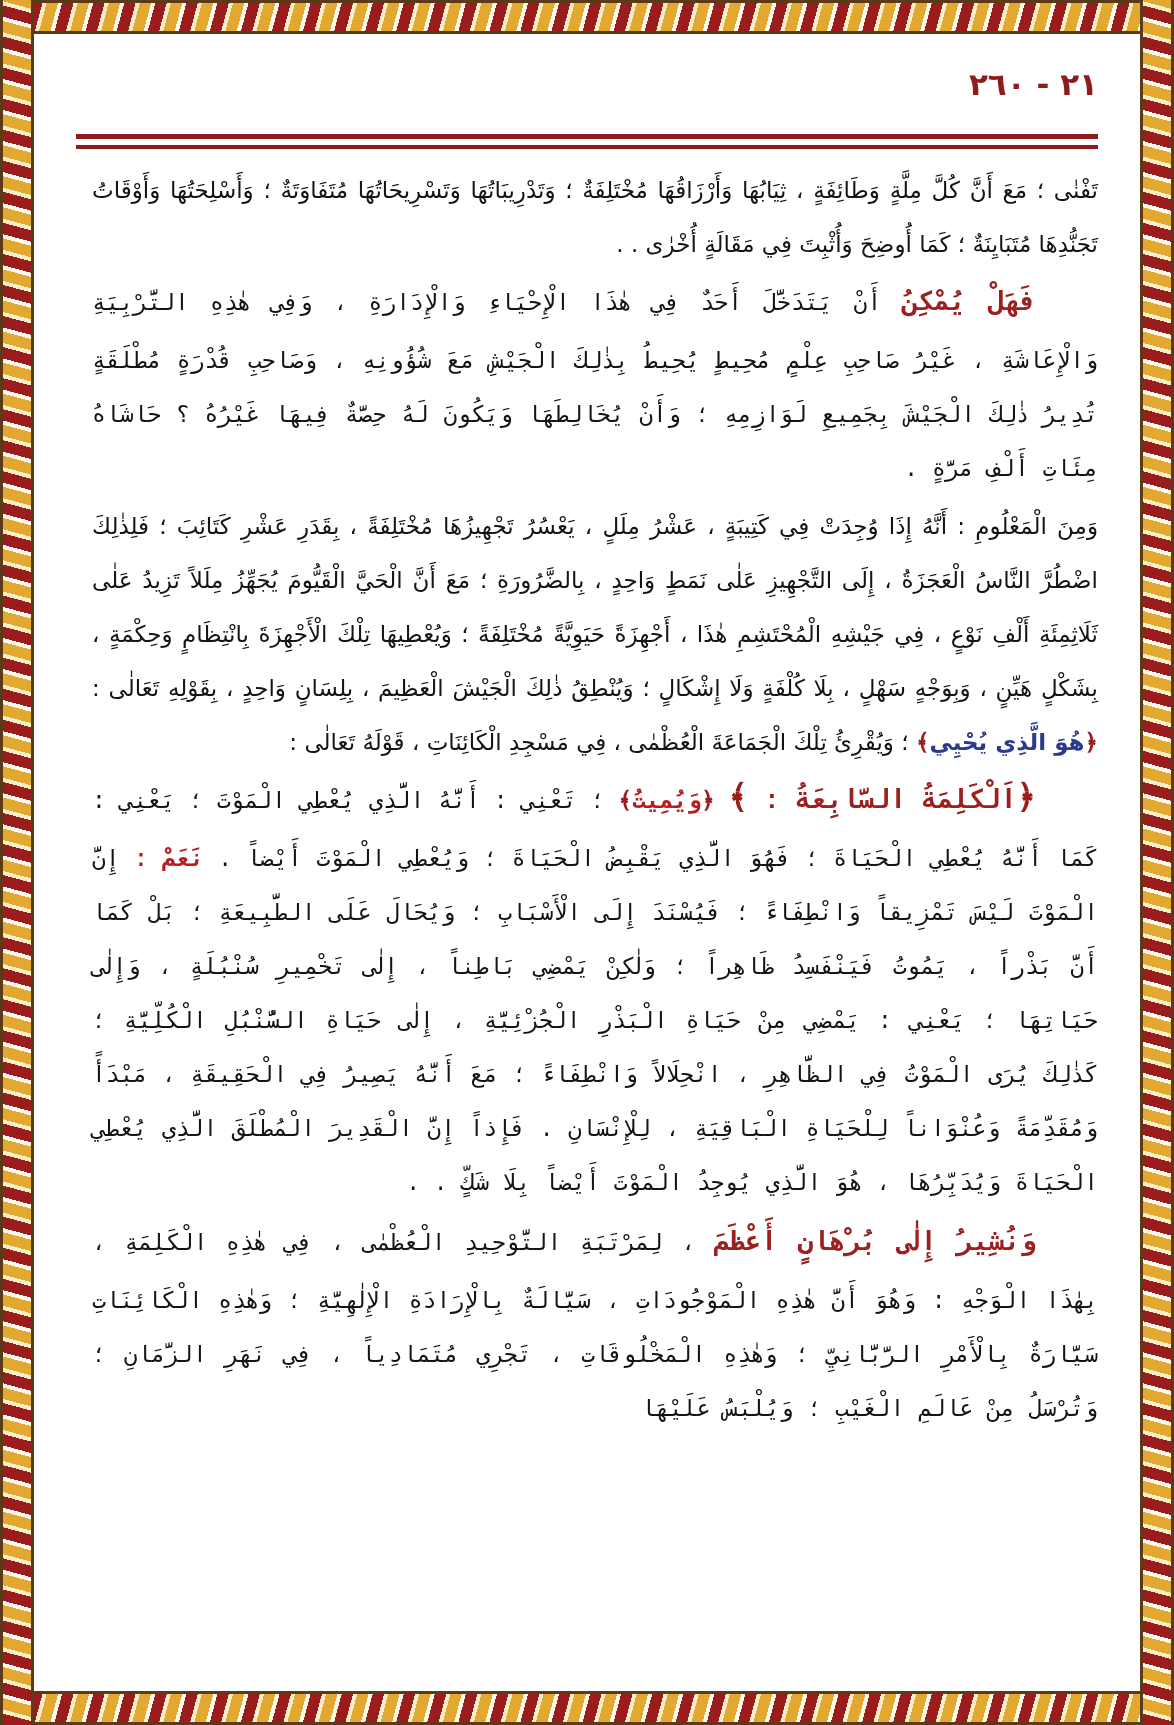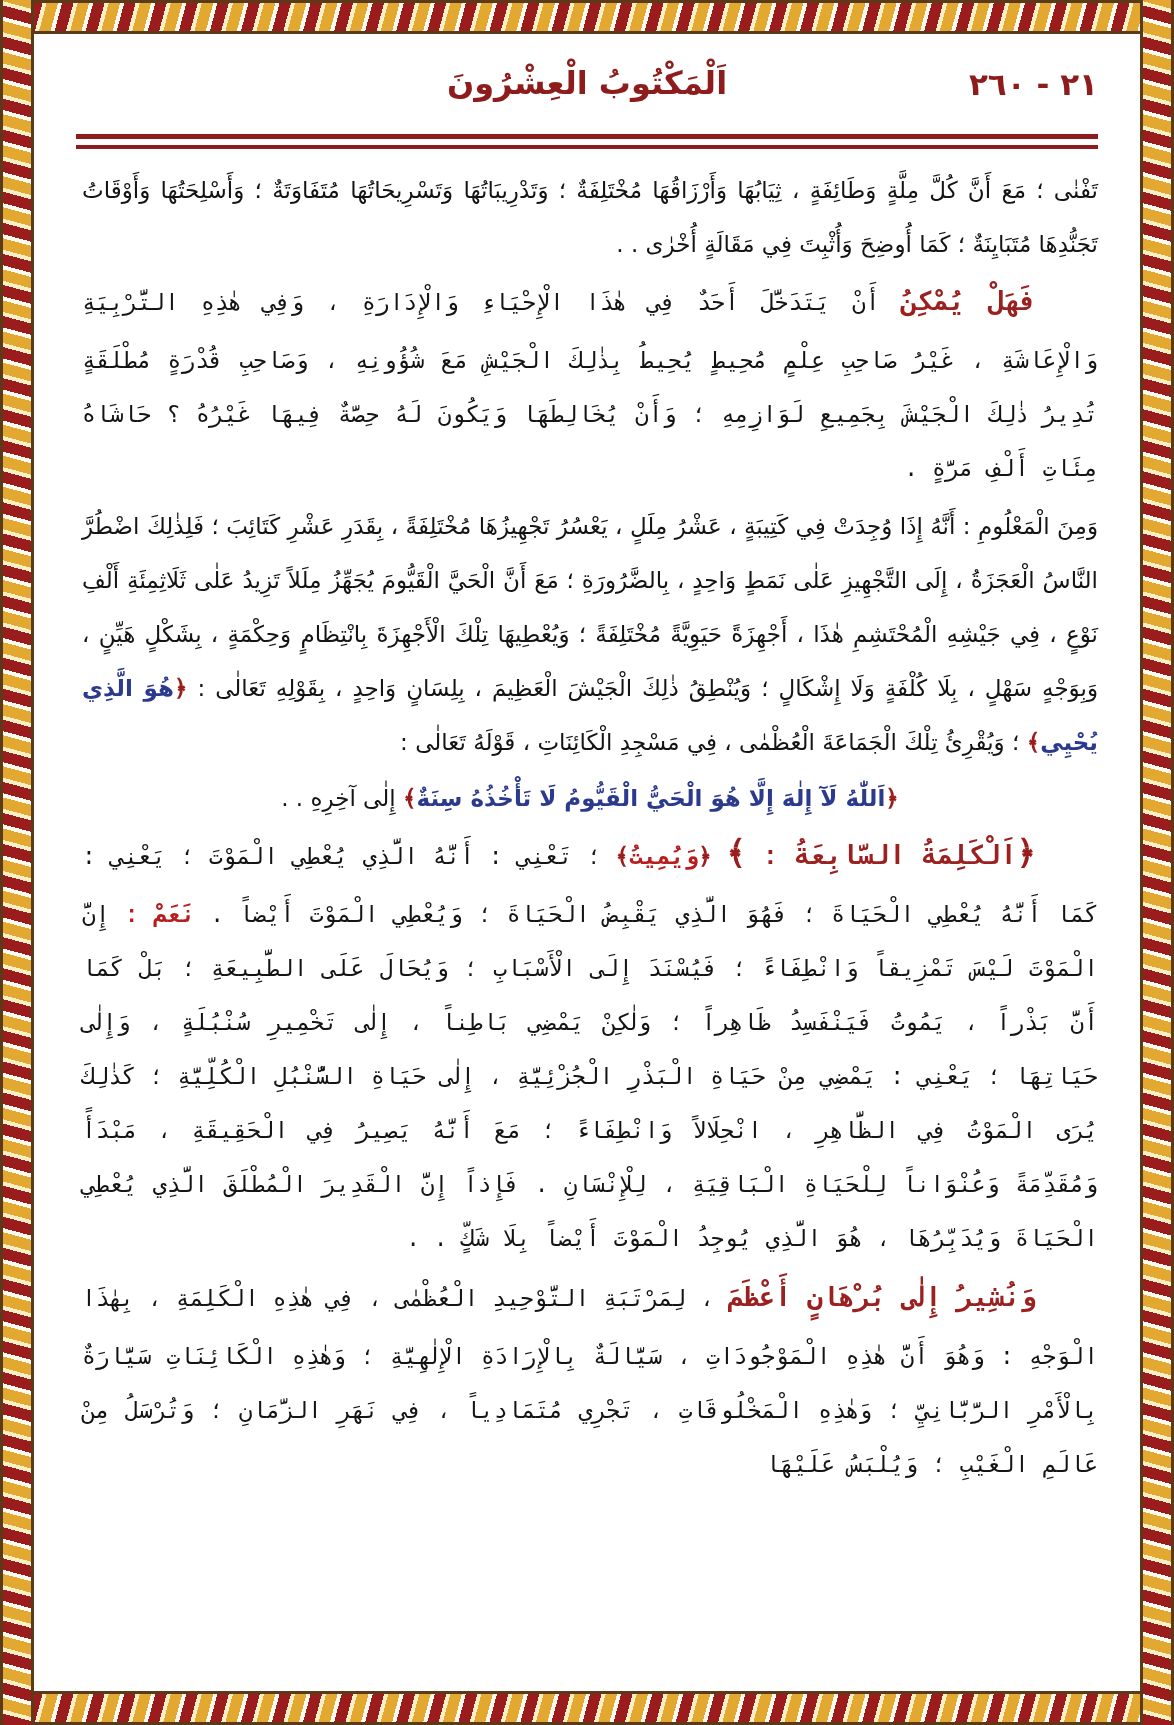--- a/index.html
+++ b/index.html
@@ -69,21 +69,21 @@
     margin:10px 0 14px 0;
   }
   
   .body-text{
     direction:rtl;
     font-size:23px;
     line-height:2.35;
     color:#141414;
     text-align:justify;
   }
-  .body-text p{margin:0 0 2px 6px;}
+  .body-text p{margin:0 0 2px 16px;}
   .body-text p.indent{text-indent:62px;font-family:Liberation Mono, monospace;}
   .body-text p.center{text-align:center;text-indent:0;}
   .run-black{color:#141414;}
   .run-red{color:#b91c1c;font-weight:bold;}
   .run-red-lead{color:#9b2020;font-weight:bold;font-size:1.14em;}
   .run-blue{color:#2c3a8e;font-weight:bold;}
   .run-bracket{color:#9a1c1c;font-weight:bold;}
   .run-bracket-large{color:#9a1c1c;font-weight:bold;font-size:1.45em;line-height:1;}
 </style>
 </head>
@@ -93,28 +93,26 @@
 
   <div class="frame frame-top"></div>
   <div class="frame frame-bottom"></div>
   <div class="frame frame-left"></div>
   <div class="frame frame-right"></div>
 
   <div class="content">
 
     <div class="header">
       <div class="page-number">٢٦٠ - ٢١</div>
-      <div class="page-title">اَلْمَكْتُوبُ الْعِشْرُونَ</div>
     </div>
 
     <div class="double-rule"></div>
 
     <div class="body-text">
         <p class=""><span class="run-black">تَفْنٰى ؛ مَعَ أَنَّ كُلَّ مِلَّةٍ وَطَائِفَةٍ ، ثِيَابُهَا وَأَرْزَاقُهَا مُخْتَلِفَةٌ ؛ وَتَدْرِيبَاتُهَا وَتَسْرِيحَاتُهَا مُتَفَاوَتَةٌ ؛ وَأَسْلِحَتُهَا وَأَوْقَاتُ تَجَنُّدِهَا مُتَبَايِنَةٌ ؛ كَمَا أُوضِحَ وَأُثْبِتَ فِي مَقَالَةٍ أُخْرٰى . .</span></p>
         <p class="indent "><span class="run-red-lead">فَهَلْ يُمْكِنُ</span><span class="run-black"> أَنْ يَتَدَخَّلَ أَحَدٌ فِي هٰذَا الْإِحْيَاءِ وَالْإِدَارَةِ ، وَفِي هٰذِهِ التَّرْبِيَةِ وَالْإِعَاشَةِ ، غَيْرُ صَاحِبِ عِلْمٍ مُحِيطٍ يُحِيطُ بِذٰلِكَ الْجَيْشِ مَعَ شُؤُونِهِ ، وَصَاحِبِ قُدْرَةٍ مُطْلَقَةٍ تُدِيرُ ذٰلِكَ الْجَيْشَ بِجَمِيعِ لَوَازِمِهِ ؛ وَأَنْ يُخَالِطَهَا وَيَكُونَ لَهُ حِصَّةٌ فِيهَا غَيْرُهُ ؟ حَاشَاهُ مِئَاتِ أَلْفِ مَرَّةٍ .</span></p>
         <p class=""><span class="run-black">وَمِنَ الْمَعْلُومِ : أَنَّهُ إِذَا وُجِدَتْ فِي كَتِيبَةٍ ، عَشْرُ مِلَلٍ ، يَعْسُرُ تَجْهِيزُهَا مُخْتَلِفَةً ، بِقَدَرِ عَشْرِ كَتَائِبَ ؛ فَلِذٰلِكَ اضْطُرَّ النَّاسُ الْعَجَزَةُ ، إِلَى التَّجْهِيزِ عَلٰى نَمَطٍ وَاحِدٍ ، بِالضَّرُورَةِ ؛ مَعَ أَنَّ الْحَيَّ الْقَيُّومَ يُجَهِّزُ مِلَلاً تَزِيدُ عَلٰى ثَلَاثِمِئَةِ أَلْفِ نَوْعٍ ، فِي جَيْشِهِ الْمُحْتَشِمِ هٰذَا ، أَجْهِزَةً حَيَوِيَّةً مُخْتَلِفَةً ؛ وَيُعْطِيهَا تِلْكَ الْأَجْهِزَةَ بِانْتِظَامٍ وَحِكْمَةٍ ، بِشَكْلٍ هَيِّنٍ ، وَبِوَجْهٍ سَهْلٍ ، بِلَا كُلْفَةٍ وَلَا إِشْكَالٍ ؛ وَيُنْطِقُ ذٰلِكَ الْجَيْشَ الْعَظِيمَ ، بِلِسَانٍ وَاحِدٍ ، بِقَوْلِهِ تَعَالٰى : </span><span class="run-bracket">﴿</span><span class="run-blue">هُوَ الَّذِي يُحْيِي</span><span class="run-bracket">﴾</span><span class="run-black"> ؛ وَيُقْرِئُ تِلْكَ الْجَمَاعَةَ الْعُظْمٰى ، فِي مَسْجِدِ الْكَائِنَاتِ ، قَوْلَهُ تَعَالٰى :</span></p>
-        <p class="center"><span class="run-bracket">﴿</span><span class="run-blue">اَللّٰهُ لَآ إِلٰهَ إِلَّا هُوَ الْحَيُّ الْقَيُّومُ لَا تَأْخُذُهُ سِنَةٌ</span><span class="run-bracket">﴾</span><span class="run-black"> إِلٰى آخِرِهِ . .</span></p>
         <p class="indent "><span class="run-bracket-large">﴿</span><span class="run-red-lead">اَلْكَلِمَةُ السَّابِعَةُ : </span><span class="run-bracket-large">﴾</span><span class="run-black"> </span><span class="run-bracket">﴿</span><span class="run-red">وَيُمِيتُ</span><span class="run-bracket">﴾</span><span class="run-black"> ؛ تَعْنِي : أَنَّهُ الَّذِي يُعْطِي الْمَوْتَ ؛ يَعْنِي : كَمَا أَنَّهُ يُعْطِي الْحَيَاةَ ؛ فَهُوَ الَّذِي يَقْبِضُ الْحَيَاةَ ؛ وَيُعْطِي الْمَوْتَ أَيْضاً . </span><span class="run-red">نَعَمْ :</span><span class="run-black"> إِنَّ الْمَوْتَ لَيْسَ تَمْزِيقاً وَانْطِفَاءً ؛ فَيُسْنَدَ إِلَى الْأَسْبَابِ ؛ وَيُحَالَ عَلَى الطَّبِيعَةِ ؛ بَلْ كَمَا أَنَّ بَذْراً ، يَمُوتُ فَيَنْفَسِدُ ظَاهِراً ؛ وَلٰكِنْ يَمْضِي بَاطِناً ، إِلٰى تَخْمِيرِ سُنْبُلَةٍ ، وَإِلٰى حَيَاتِهَا ؛ يَعْنِي : يَمْضِي مِنْ حَيَاةِ الْبَذْرِ الْجُزْئِيَّةِ ، إِلٰى حَيَاةِ السُّنْبُلِ الْكُلِّيَّةِ ؛ كَذٰلِكَ يُرَى الْمَوْتُ فِي الظَّاهِرِ ، انْحِلَالاً وَانْطِفَاءً ؛ مَعَ أَنَّهُ يَصِيرُ فِي الْحَقِيقَةِ ، مَبْدَأً وَمُقَدِّمَةً وَعُنْوَاناً لِلْحَيَاةِ الْبَاقِيَةِ ، لِلْإِنْسَانِ . فَإِذاً إِنَّ الْقَدِيرَ الْمُطْلَقَ الَّذِي يُعْطِي الْحَيَاةَ وَيُدَبِّرُهَا ، هُوَ الَّذِي يُوجِدُ الْمَوْتَ أَيْضاً بِلَا شَكٍّ . .</span></p>
         <p class="indent "><span class="run-red-lead">وَنُشِيرُ إِلٰى بُرْهَانٍ أَعْظَمَ</span><span class="run-black"> ، لِمَرْتَبَةِ التَّوْحِيدِ الْعُظْمٰى ، فِي هٰذِهِ الْكَلِمَةِ ، بِهٰذَا الْوَجْهِ : وَهُوَ أَنَّ هٰذِهِ الْمَوْجُودَاتِ ، سَيَّالَةٌ بِالْإِرَادَةِ الْإِلٰهِيَّةِ ؛ وَهٰذِهِ الْكَائِنَاتِ سَيَّارَةٌ بِالْأَمْرِ الرَّبَّانِيِّ ؛ وَهٰذِهِ الْمَخْلُوقَاتِ ، تَجْرِي مُتَمَادِياً ، فِي نَهَرِ الزَّمَانِ ؛ وَتُرْسَلُ مِنْ عَالَمِ الْغَيْبِ ؛ وَيُلْبَسُ عَلَيْهَا</span></p>
       </div>
 
   </div>
 </div>
 
 </body></html>

